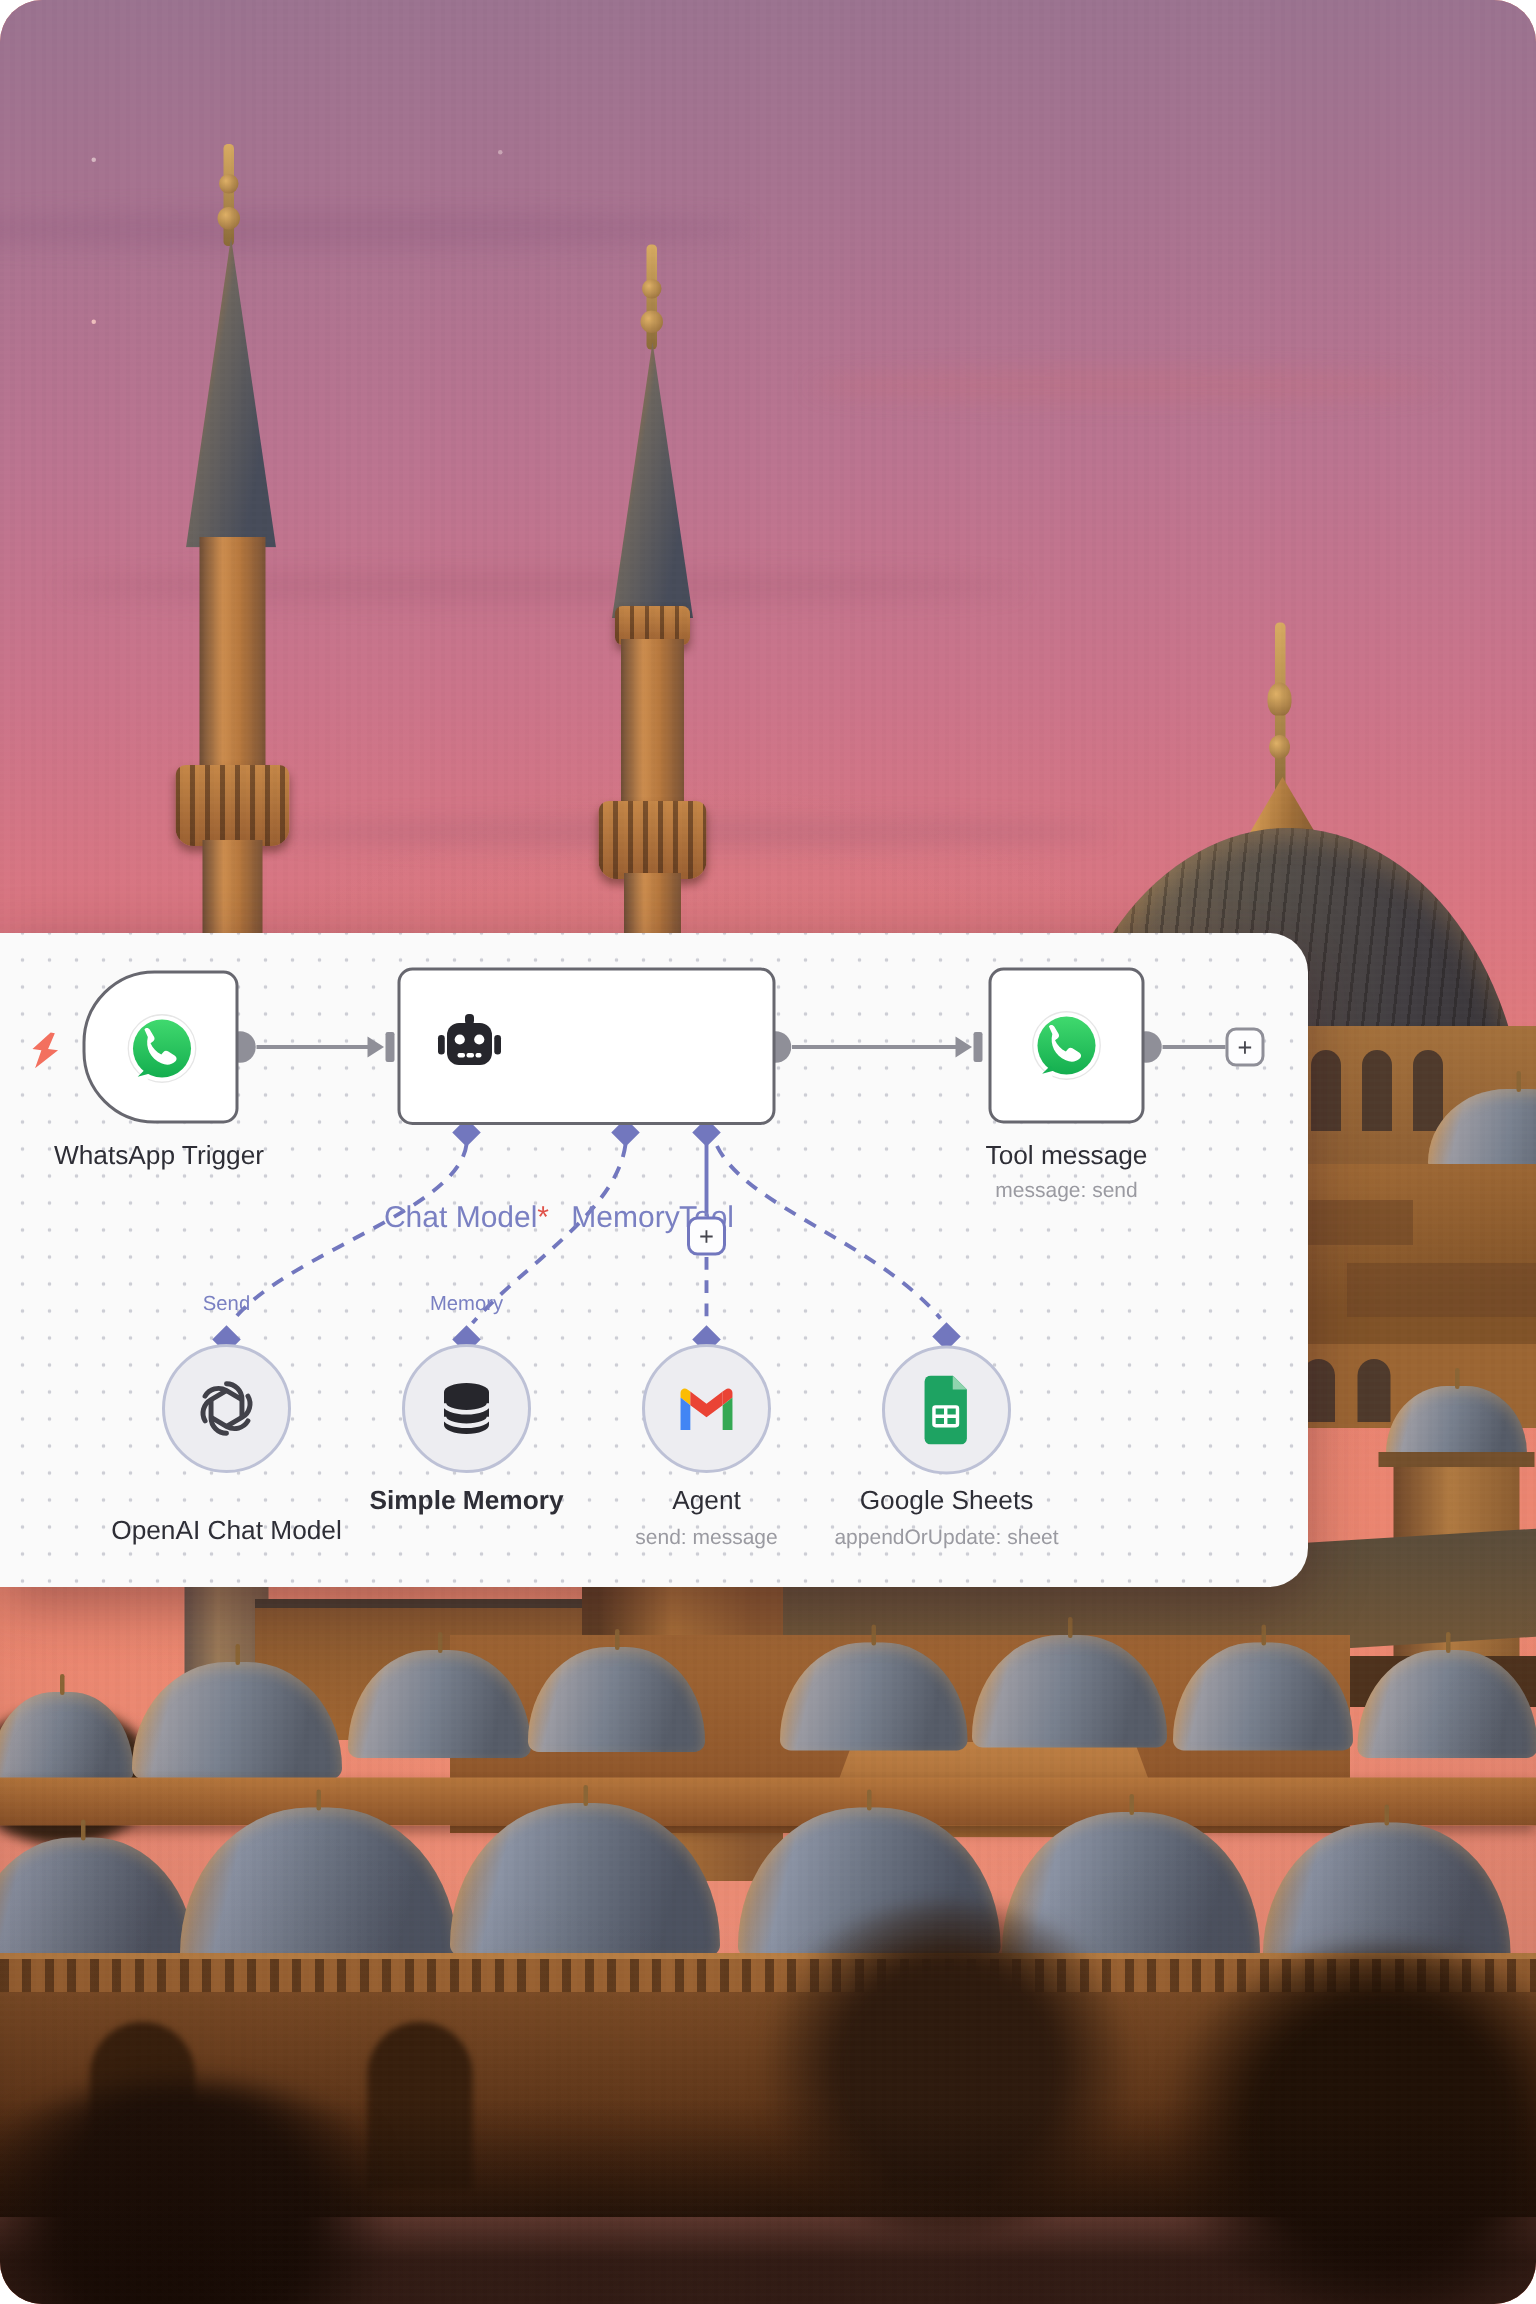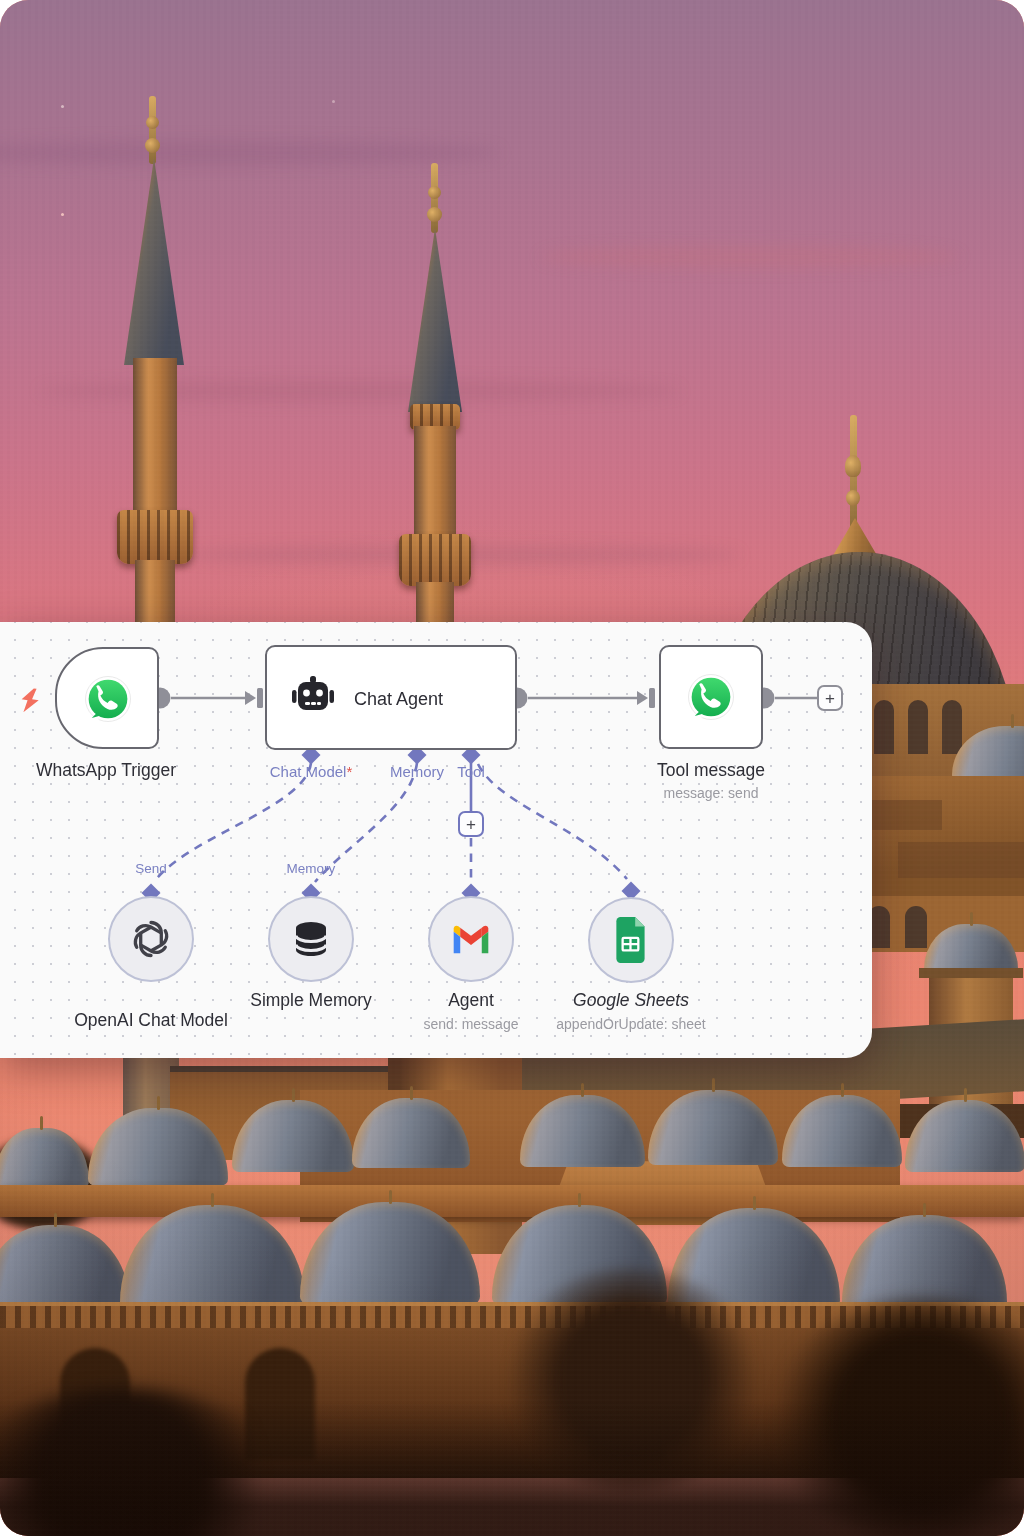--- a/index.html
+++ b/index.html
@@ -43,21 +43,21 @@
     background-color:#fafafa;
     background-image:radial-gradient(circle,#cdced5 1.1px,rgba(0,0,0,0) 1.4px);
     background-size:18px 18px;background-position:6px 9px;
     border-radius:0 26px 26px 0;
     box-shadow:0 12px 40px rgba(55,22,30,.4);}
   .node{position:absolute;background:#fff;border:2.2px solid #67676f;box-sizing:border-box;}
   .node.rect{border-radius:10px;}
   .node.trig{border-radius:48px 10px 10px 48px;}
   .nlabel{position:absolute;transform:translateX(-50%);font-size:17.5px;font-weight:500;color:#2e2e36;white-space:nowrap;}
   .sublabel{position:absolute;transform:translateX(-50%);font-size:14px;color:#9a9aa1;white-space:nowrap;}
-  .portlabel{position:absolute;transform:translateX(-50%);font-size:15px;color:#7a80c2;white-space:nowrap;}
+  .portlabel{position:absolute;transform:translateX(-50%);font-size:20px;color:#7a80c2;white-space:nowrap;margin-top:38px;}
   .portlabel .req{color:#e0524a;}
   .minilabel{position:absolute;transform:translateX(-50%);font-size:13.5px;color:#7a80c2;white-space:nowrap;}
   .agent-title{position:absolute;left:352px;top:0;height:105px;display:flex;align-items:center;font-size:18px;font-weight:500;color:#2e2e36;}
   .circlenode{position:absolute;width:86px;height:86px;border-radius:50%;background:#ededf1;border:2px solid #bdc1d6;box-sizing:border-box;display:flex;align-items:center;justify-content:center;}
   .plusbox{position:absolute;width:26px;height:26px;box-sizing:border-box;border-radius:7px;background:#fdfdfe;display:flex;align-items:center;justify-content:center;font-size:17px;line-height:1;color:#46464e;}
   .plusbox.purple{border:2px solid #7277be;}
   .plusbox.gray{border:2px solid #8f8f98;}
   .wires{position:absolute;left:0;top:0;}
 </style>
 </head>
@@ -235,21 +235,20 @@
           <rect x="-15" y="-16" width="30" height="28" rx="8"></rect>
           <rect x="-21" y="-8" width="4.5" height="13" rx="2.2"></rect>
           <rect x="16.5" y="-8" width="4.5" height="13" rx="2.2"></rect>
         </g>
         <circle cx="-6.5" cy="-5" r="3.4" fill="#fff"></circle>
         <circle cx="6.5" cy="-5" r="3.4" fill="#fff"></circle>
         <rect x="-8" y="4" width="5" height="3" rx="1.3" fill="#fff"></rect>
         <rect x="-2" y="4" width="5" height="3" rx="1.3" fill="#fff"></rect>
         <rect x="4" y="4" width="4" height="3" rx="1.3" fill="#fff"></rect>
       </svg>
-      <div class="agent-title" style="left:87px;">Chat Agent</div>
     </div>
     <div class="portlabel" style="left:311px;top:141px;">
       <span>Chat Model</span><span class="req">*</span>
     </div>
     <div class="portlabel" style="left:417px;top:141px;">
       <span>Memory</span><span class="req"></span>
     </div>
     <div class="portlabel" style="left:471px;top:141px;">
       <span>Tool</span><span class="req"></span>
     </div>
@@ -290,21 +289,21 @@
     <div class="circlenode" style="left:268px;top:274px;">
       <svg width="42" height="42" viewBox="-21 -21 42 42">
         <g fill="#26262c">
           <ellipse cx="0" cy="-11" rx="15" ry="6"></ellipse>
           <path d="M-15,-11 V11 C-15,14.3 -8.3,17 0,17 C8.3,17 15,14.3 15,11 V-11 Z"></path>
         </g>
         <path d="M-15,-3.5 C-15,-0.2 -8.3,2.5 0,2.5 C8.3,2.5 15,-0.2 15,-3.5" stroke="#ededf1" stroke-width="3" fill="none"></path>
         <path d="M-15,5.5 C-15,8.8 -8.3,11.5 0,11.5 C8.3,11.5 15,8.8 15,5.5" stroke="#ededf1" stroke-width="3" fill="none"></path>
       </svg>
     </div>
-    <div class="nlabel" style="left:311px;top:368px;">Simple Memory</div>
+    <div class="nlabel" style="left:311px;top:368px;font-weight:bold;">Simple Memory</div>
 
     <div class="circlenode" style="left:428px;top:274px;">
       <svg width="40" height="31" viewBox="0 0 52 40">
         <path fill="#fbbc04" d="M3.5,9.8 V5.7 C3.5,2.6 7,0.9 9.5,2.8 L12,4.7 V16.5 Z"></path>
         <path fill="#ea4335" d="M12,16.5 V4.7 L26,15.2 L40,4.7 V16.5 L26,27 Z"></path>
         <path fill="#fbbc04" d="M48.5,9.8 V5.7 C48.5,2.6 45,0.9 42.5,2.8 L40,4.7 V16.5 Z" opacity="0"></path>
         <path fill="#ea4335" d="M40,4.7 L42.5,2.8 C45,0.9 48.5,2.6 48.5,5.7 V9.8 L40,16.5 Z"></path>
         <path fill="#4285f4" d="M3.5,38 H12 V16.5 L3.5,9.8 Z"></path>
         <path fill="#34a853" d="M40,38 H48.5 V9.8 L40,16.5 Z"></path>
       </svg>
@@ -313,17 +312,17 @@
     <div class="sublabel" style="left:471px;top:394px;">send: message</div>
 
     <div class="circlenode" style="left:588px;top:275px;">
       <svg width="36" height="46" viewBox="0 0 34 44">
         <path fill="#1ea362" d="M7,0 H21 L30,9 V40 a4,4 0 0 1 -4,4 H7 a4,4 0 0 1 -4,-4 V4 a4,4 0 0 1 4,-4 z"></path>
         <path fill="#8fd4ae" d="M21,0 L30,9 H21 Z"></path>
         <rect x="9" y="20" width="15" height="12" rx="1" fill="none" stroke="#fff" stroke-width="2.2"></rect>
         <path d="M9,26 H24 M16.5,20 V32" stroke="#fff" stroke-width="2.2" fill="none"></path>
       </svg>
     </div>
-    <div class="nlabel" style="left:631px;top:368px;font-style:italic;">Google Sheets</div>
+    <div class="nlabel" style="left:631px;top:368px;">Google Sheets</div>
     <div class="sublabel" style="left:631px;top:394px;">appendOrUpdate: sheet</div>
 
   </div>
 </div>
 
 </body></html>

